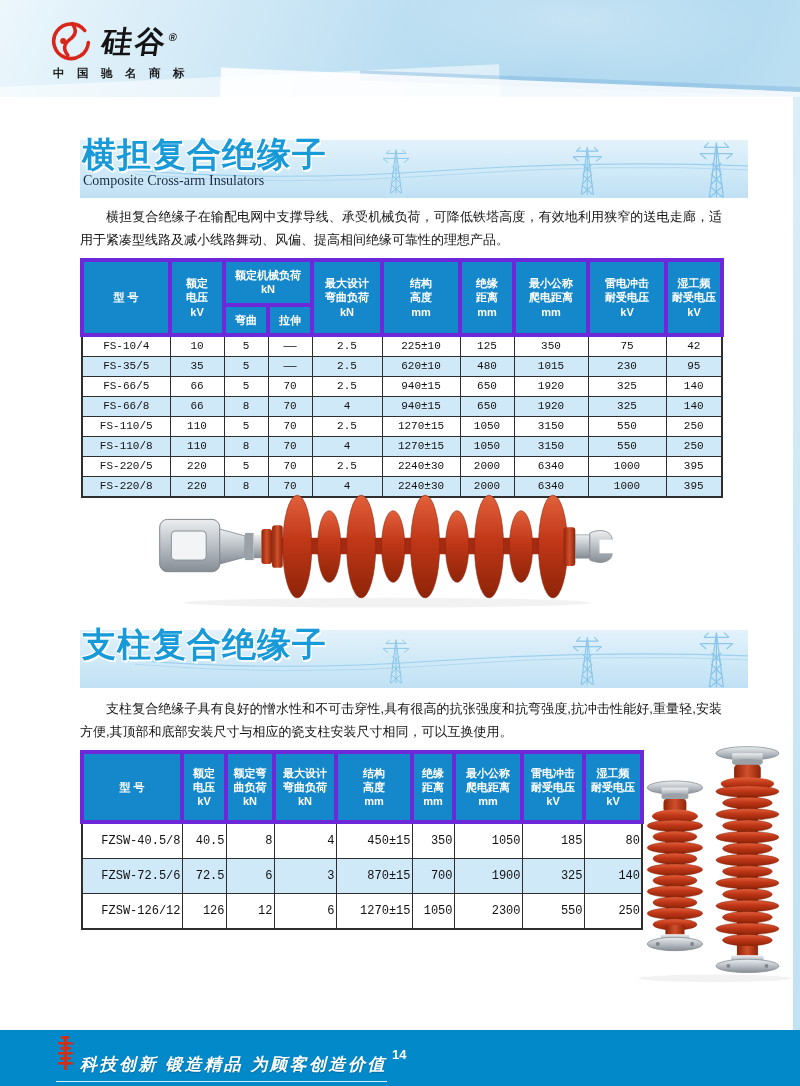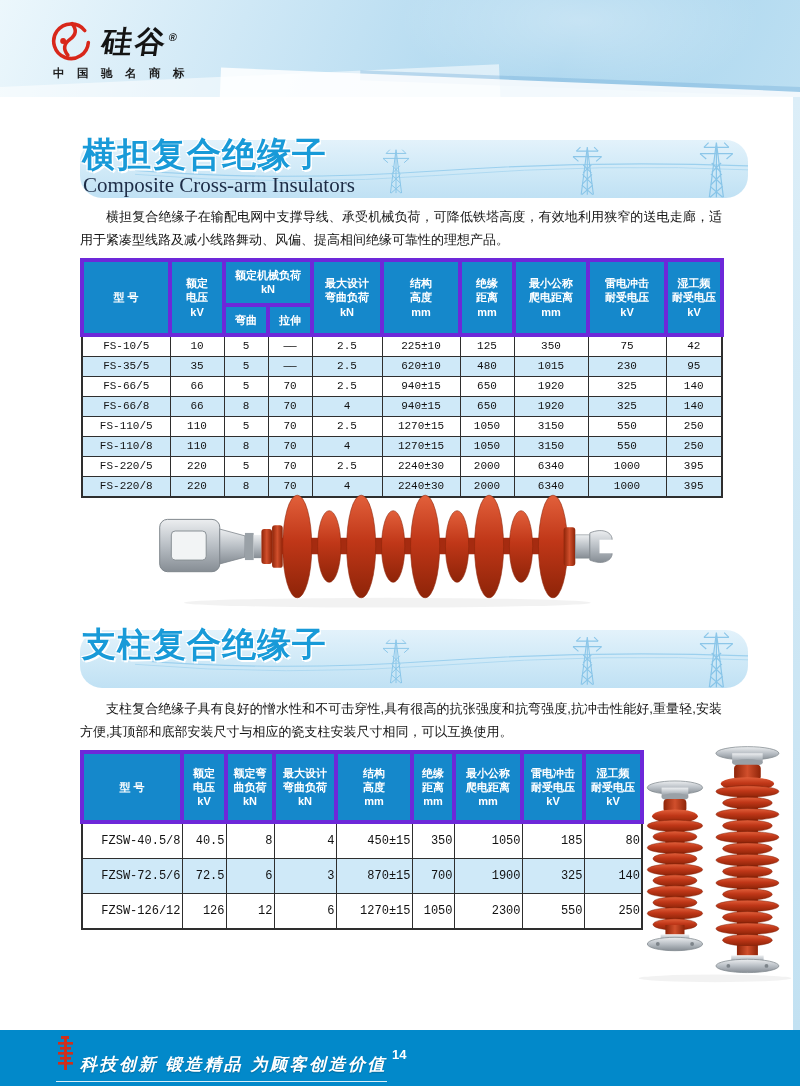--- a/index.html
+++ b/index.html
@@ -31,31 +31,31 @@
     position:absolute; left:53px; top:66px; font-size:11.5px; font-weight:bold;
     color:#1b1b1b; letter-spacing:12.5px; white-space:nowrap;
   }
 
   
   .page-edge { position:absolute; right:0; top:97px; width:7px; height:933px;
     background:linear-gradient(180deg,#dcEEf8,#c2e1f2); }
 
   
   .band { position:absolute; left:80px; width:668px; height:58px;
-    background:linear-gradient(180deg,#e3f2fb 0%, #cfe9f7 55%, #c0e1f4 100%);border-radius:22px; }
+    background:linear-gradient(180deg,#e3f2fb 0%, #cfe9f7 55%, #c0e1f4 100%); }
   .band svg.towers { position:absolute; right:0; top:0; }
   .title-cn {
     position:absolute; left:2px; top:-8px; font-size:34px; font-weight:bold; letter-spacing:1px;
     color:var(--title_blue,#189ad8);
     text-shadow:1.5px 1.5px 0 #fff, -1px -1px 0 #fff, 1px -1px 0 #fff, -1px 1px 0 #fff;
     white-space:nowrap;
   }
   .title-en {
     position:absolute; left:3px; top:33px; font-family:"Liberation Serif", serif;
-    font-size:21px; color:#1d2c46; white-space:nowrap;text-align:center;
+    font-size:14px; color:#1d2c46; white-space:nowrap;text-align:center;
   }
   #band-crossarm { top:140px; }
   #band-post     { top:630px; }
 
   
   .para { position:absolute; left:80px; width:642px; font-size:13px; line-height:1.8;
     color:#141414; text-indent:2em; text-align:justify; }
   #para-crossarm { top:205px; }
   #para-post     { top:697px; }
 
@@ -199,21 +199,21 @@
 耐受电压
 kV</th>
       </tr>
       <tr>
         <th>弯曲</th>
         <th>拉伸</th>
       </tr>
     </thead>
     <tbody>
         <tr>
-          <td>FS-10/5</td>
+          <td>FS-10/4</td>
           <td>10</td>
           <td>5</td>
           <td>——</td>
           <td>2.5</td>
           <td>225±10</td>
           <td>125</td>
           <td>350</td>
           <td>75</td>
           <td>42</td>
         </tr>

